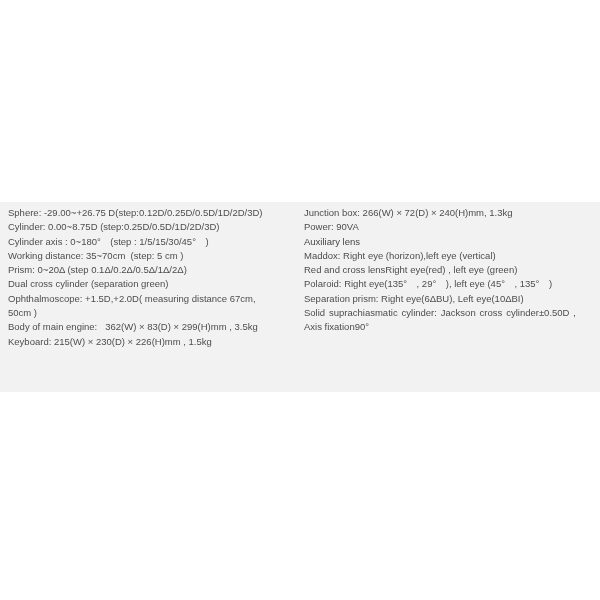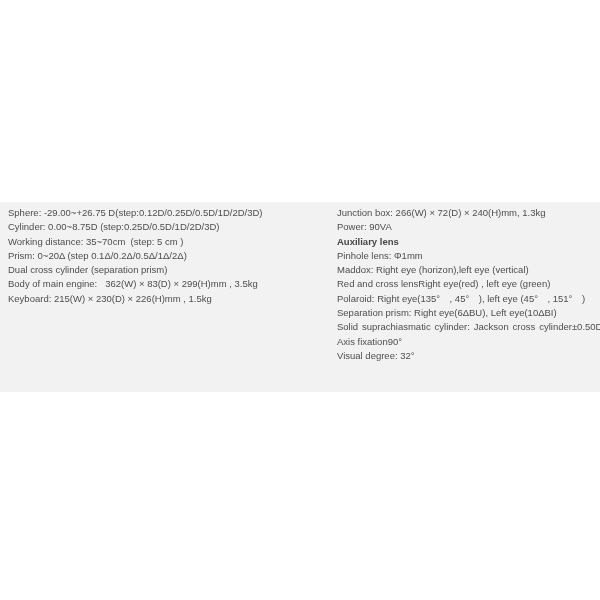--- a/index.html
+++ b/index.html
@@ -17,63 +17,63 @@
   .spec-band {
     position: absolute;
     left: 0;
     top: 202px;
     width: 600px;
     height: 190px;
     background: #f2f2f2;
     box-sizing: border-box;
     padding: 4px 7px 0 8px;
     display: flex;
-    gap: 57px;
+    gap: 24px;
     overflow: hidden;
   }
   .spec-col {
     width: 272px;
     flex: 0 0 272px;
   }
   .spec-line {
     margin: 0;
     font-size: 9.5px;
     line-height: 14.3px;
     color: #4d4d4d;
     white-space: normal;
   }
   .spec-line.wrap {
     text-align: justify;
   }
   .spec-line.heading {
-    font-weight: 700;
+    font-weight: 400;
     color: #454545;
   }
 </style>
 </head>
 <body>
 
 <div class="spec-band">
 
   <div class="spec-col">
     <p class="spec-line">Sphere: -29.00~+26.75 D(step:0.12D/0.25D/0.5D/1D/2D/3D)</p>
     <p class="spec-line">Cylinder: 0.00~8.75D (step:0.25D/0.5D/1D/2D/3D)</p>
+    <p class="spec-line">Cylinder axis : 0~180°　(step : 1/5/15/30/45°　)</p>
     <p class="spec-line">Working distance: 35~70cm&nbsp; (step: 5 cm )</p>
     <p class="spec-line">Prism: 0~20Δ (step 0.1Δ/0.2Δ/0.5Δ/1Δ/2Δ)</p>
-    <p class="spec-line">Dual cross cylinder (separation prism)</p>
+    <p class="spec-line">Dual cross cylinder (separation green)</p>
+    <p class="spec-line">Ophthalmoscope: +1.5D,+2.0D( measuring distance 67cm, 50cm )</p>
     <p class="spec-line">Body of main engine:&nbsp;&nbsp; 362(W) × 83(D) × 299(H)mm , 3.5kg</p>
     <p class="spec-line">Keyboard: 215(W) × 230(D) × 226(H)mm , 1.5kg</p>
   </div>
 
   <div class="spec-col">
     <p class="spec-line">Junction box: 266(W) × 72(D) × 240(H)mm, 1.3kg</p>
     <p class="spec-line">Power: 90VA</p>
     <p class="spec-line heading">Auxiliary lens</p>
-    <p class="spec-line">Pinhole lens: Φ1mm</p>
     <p class="spec-line">Maddox: Right eye (horizon),left eye (vertical)</p>
     <p class="spec-line">Red and cross lensRight eye(red) , left eye (green)</p>
-    <p class="spec-line">Polaroid: Right eye(135°　, 45°　), left eye (45°　, 151°　)</p>
+    <p class="spec-line">Polaroid: Right eye(135°　, 29°　), left eye (45°　, 135°　)</p>
     <p class="spec-line">Separation prism: Right eye(6ΔBU), Left eye(10ΔBI)</p>
     <p class="spec-line wrap">Solid suprachiasmatic cylinder: Jackson cross cylinder±0.50D , Axis fixation90°</p>
-    <p class="spec-line">Visual degree: 32°</p>
   </div>
 
 </div>
 
 </body></html>

